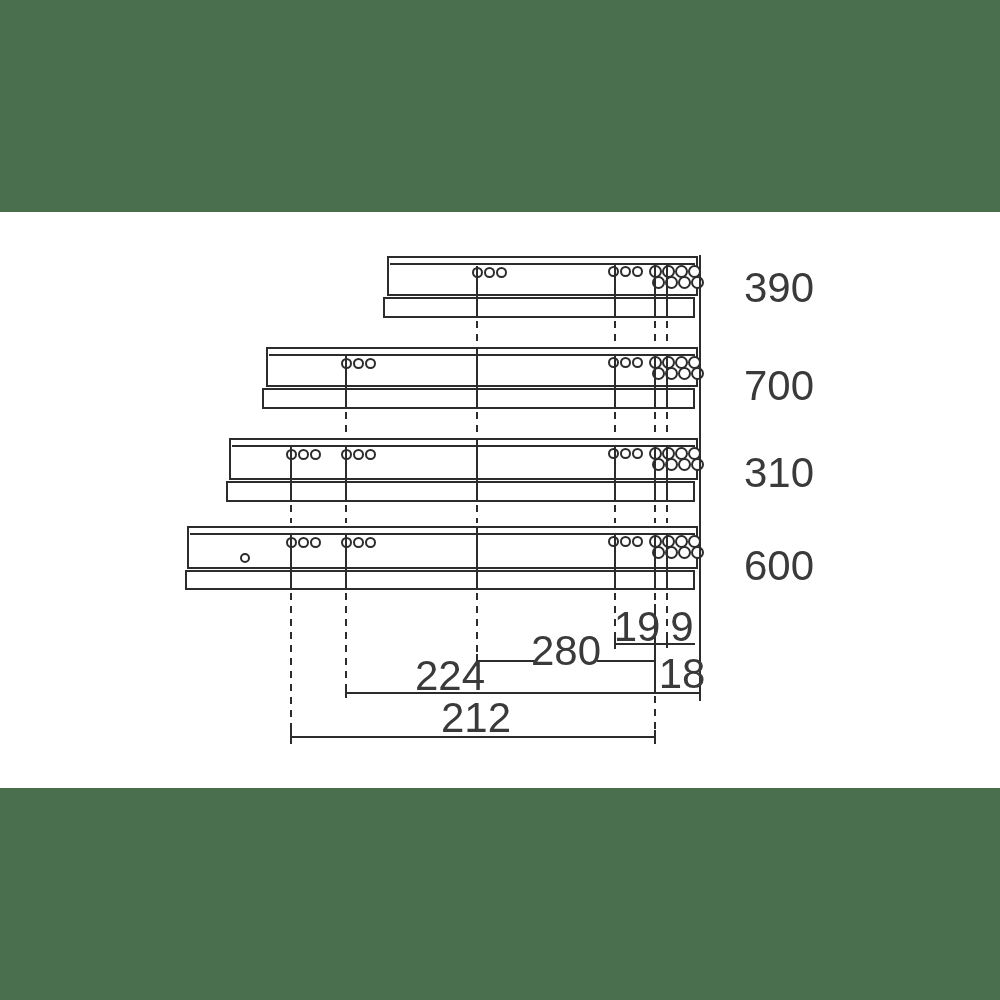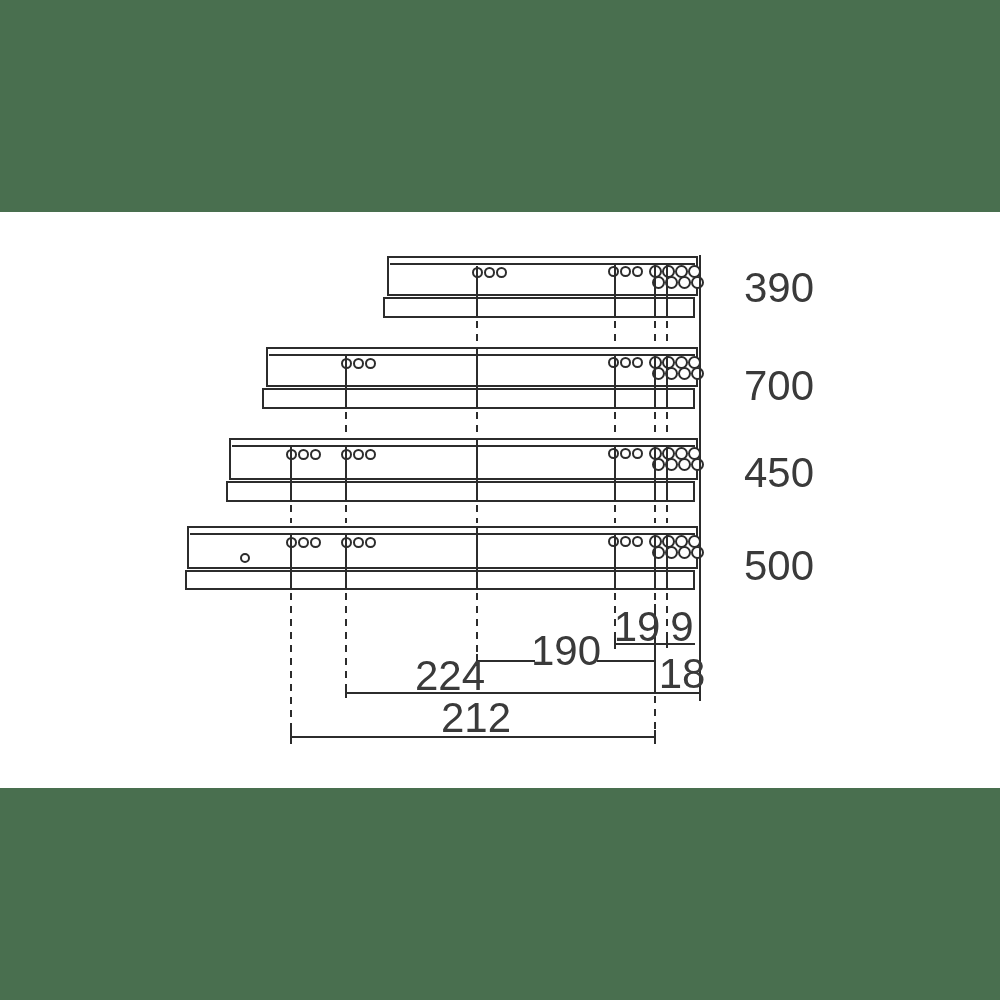--- a/index.html
+++ b/index.html
@@ -157,22 +157,22 @@
       <div class="hsolid" style="left: 477px; top: 660px; width: 58px; height: 1.7px;"></div>
       <div class="hsolid" style="left: 597px; top: 660px; width: 58px; height: 1.7px;"></div>
       <div class="hsolid" style="left: 346px; top: 692px; width: 354px; height: 1.7px;"></div>
       <div class="hsolid" style="left: 291px; top: 736px; width: 364px; height: 1.7px;"></div>
       <div class="vborder" style="left: 698.8px; top: 255px; width: 2.4px; height: 446px;"></div>
     </div>
 
   <div>
     <div class="lbl" style="left: 779px; top: 288px;">390</div>
     <div class="lbl" style="left: 779px; top: 386px;">700</div>
-    <div class="lbl" style="left: 779px; top: 473px;">450</div>
-    <div class="lbl" style="left: 779px; top: 566px;">500</div>
+    <div class="lbl" style="left: 779px; top: 473px;">310</div>
+    <div class="lbl" style="left: 779px; top: 566px;">600</div>
     <div class="lbl" style="left: 637px; top: 627px;">19</div>
     <div class="lbl" style="left: 682px; top: 627px;">9</div>
-    <div class="lbl" style="left: 566px; top: 651px;">190</div>
+    <div class="lbl" style="left: 566px; top: 651px;">280</div>
     <div class="lbl" style="left: 682px; top: 674px;">18</div>
     <div class="lbl" style="left: 450px; top: 676px;">224</div>
     <div class="lbl" style="left: 476px; top: 718px;">212</div>
   </div>
 </div>
 
 </body></html>

